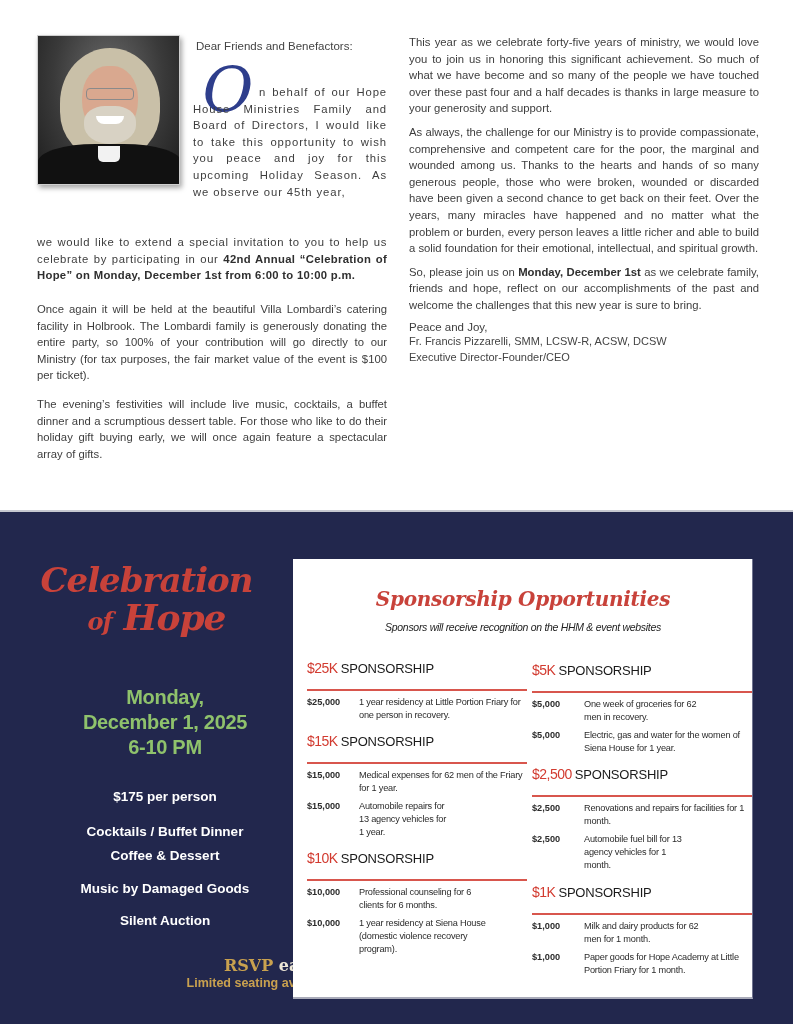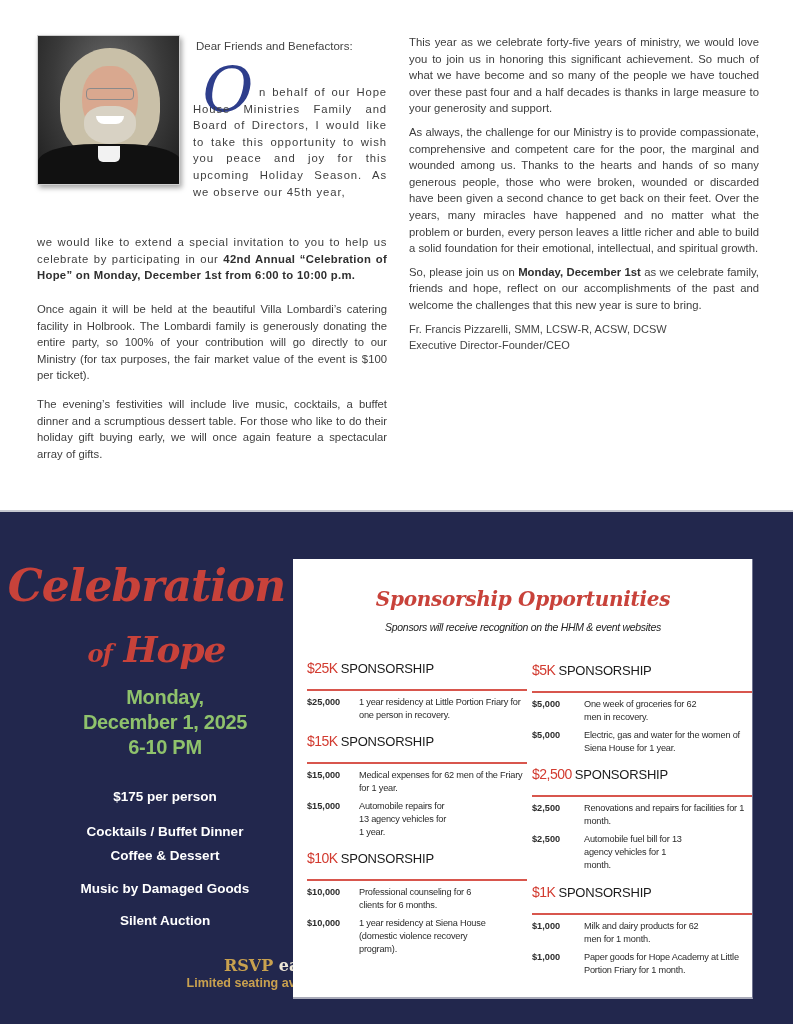--- a/index.html
+++ b/index.html
@@ -44,22 +44,22 @@
   .closing { font-size: 11.5px; color: #3d3d3d; margin-top: 2px; }
   .signature { height: 30px; margin: 2px 0 0 0; position: relative; }
   .signature span { font-family: "DejaVu Serif", serif; font-style: italic; font-size: 17px; color: #2a2a2a; letter-spacing: -0.5px; }
   .signature .flourish { position: absolute; left: 170px; top: 18px; width: 80px; height: 1px; background: #2a2a2a; }
   .signer { font-size: 11px; color: #444; line-height: 16px; }
 
   
   .event { position: absolute; left: 0; top: 510px; width: 793px; height: 514px; background: #22274d; border-top: 2px solid #c6c8d0; }
   .event-left { position: absolute; left: 0; top: 0; width: 293px; height: 514px; text-align: center; }
   .title-script { font-family: "DejaVu Serif", serif; font-style: italic; font-weight: bold; color: #c8423a; position: absolute; left: 0; width: 293px; }
-  .title-1 { top: 48px; font-size: 44px; letter-spacing: -1px; }
-  .title-2 { top: 116px; font-size: 36px; letter-spacing: -1px; padding-left: 20px; }
+  .title-1 { top: 48px; font-size: 34px; letter-spacing: -1px; }
+  .title-2 { top: 84px; font-size: 36px; letter-spacing: -1px; padding-left: 20px; }
   .title-2 .small { font-size: 24px; }
   .date-block { position: absolute; top: 173px; left: 0; width: 330px; color: #8fc26c; font-weight: bold; font-size: 20px; line-height: 25px; letter-spacing: -0.3px; }
   .event-list { position: absolute; top: 277px; left: 0; width: 330px; color: #ffffff; font-weight: bold; font-size: 13.5px; }
   .event-list div { position: absolute; left: 0; width: 330px; text-align: center; }
   .rsvp { position: absolute; top: 444px; left: 8px; width: 330px; text-align: right; }
   .rsvp .r1 { font-family: "DejaVu Serif", serif; font-weight: bold; font-size: 16px; color: #c9a14f; }
   .rsvp .r1 .early { color: #ece6d6; }
   .rsvp .r2 { font-weight: bold; font-size: 12.5px; color: #c9a14f; margin-top: 1px; }
 
   .spon-card { position: absolute; left: 293px; top: 47px; width: 460px; height: 440px; background: #ffffff; border-right: 1px solid #6f738f; border-bottom: 2px solid #a9abb9; }
@@ -101,20 +101,21 @@
     <b class="bold-line">42nd Annual “Celebration of Hope” on Monday, December 1st from 6:00 to 10:00 p.m.</b>
   </p>
 
   <p class="para p2">Once again it will be held at the beautiful Villa Lombardi’s catering facility in Holbrook. The Lombardi family is generously donating the entire party, so 100% of your contribution will go directly to our Ministry (for tax purposes, the fair market value of the event is $100 per ticket).</p>
   <p class="para p3">The evening’s festivities will include live music, cocktails, a buffet dinner and a scrumptious dessert table. For those who like to do their holiday gift buying early, we will once again feature a spectacular array of gifts.</p>
 
   <div class="col2">
     <p class="para">This year as we celebrate forty-five years of ministry, we would love you to join us in honoring this significant achievement. So much of what we have become and so many of the people we have touched over these past four and a half decades is thanks in large measure to your generosity and support.</p>
     <p class="para">As always, the challenge for our Ministry is to provide compassionate, comprehensive and competent care for the poor, the marginal and wounded among us. Thanks to the hearts and hands of so many generous people, those who were broken, wounded or discarded have been given a second chance to get back on their feet. Over the years, many miracles have happened and no matter what the problem or burden, every person leaves a little richer and able to build a solid foundation for their emotional, intellectual, and spiritual growth.</p>
     <p class="para"><span>So, please join us on </span><b>Monday, December 1st</b><span> as we celebrate family, friends and hope, reflect on our accomplishments of the past and welcome the challenges that this new year is sure to bring.</span></p>
+    <div class="closing">Peace and Joy,</div>
     <div class="signer">Fr. Francis Pizzarelli, SMM, LCSW-R, ACSW, DCSW</div>
     <div class="signer">Executive Director-Founder/CEO</div>
   </div>
 </section>
 
 <section class="event">
   <div class="event-left">
     <div class="title-script title-1">Celebration</div>
     <div class="title-script title-2"><span class="small">of</span> <span>Hope</span></div>
 

